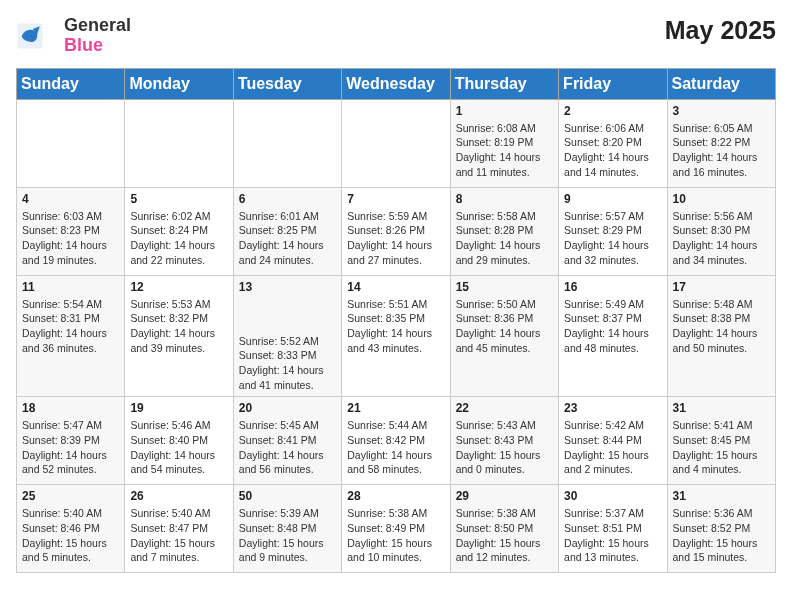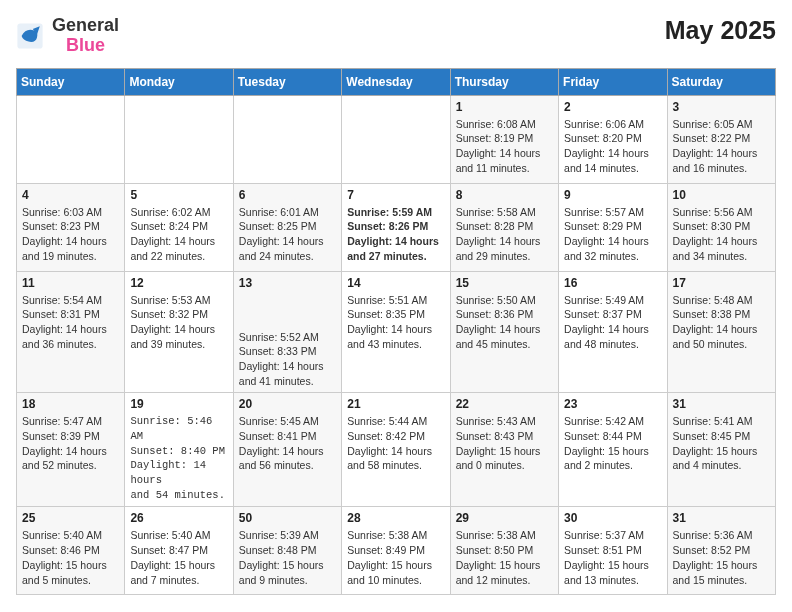--- a/index.html
+++ b/index.html
@@ -12,22 +12,21 @@
     }
     .header-area {
       display: flex;
       justify-content: space-between;
       align-items: flex-start;
       margin-bottom: 12px;
     }
     .logo {
       display: flex;
       align-items: center;
-      gap: 8px;
-      text-align: center;
+      gap: 20px;
     }
     .logo-text {
       font-size: 18px;
       font-weight: bold;
       line-height: 1.1;
     }
     .logo-general { color: #333; }
     .logo-blue { color: #ec4899; }
     .logo-icon {
       width: 28px;
@@ -49,21 +48,21 @@
     table {
       width: 100%;
       border-collapse: collapse;
       font-size: 11px;
     }
     thead tr th {
       background-color: #2979c4;
       color: #fff;
       padding: 6px 4px;
       text-align: left;
-      font-size: 12px;
+      font-size: 16px;
       border: 1px solid #aaa;
       margin-top: 12px;
     }
     tbody tr td {
       border: 1px solid #ccc;
       vertical-align: top;
       padding: 4px 5px;
       height: 88px;
       width: calc(100% / 7);
       background: #fff;
@@ -165,21 +164,21 @@
         </td>
         <td>
           <div class="day-number">6</div>
           <div class="day-info" style="white-space: pre-line;">Sunrise: 6:01 AM
 Sunset: 8:25 PM
 Daylight: 14 hours
 and 24 minutes.</div>
         </td>
         <td>
           <div class="day-number">7</div>
-          <div class="day-info" style="white-space: pre-line; font-weight: bold;">Sunrise: 5:59 AM
+          <div class="day-info" style="white-space: pre-line;">Sunrise: 5:59 AM
 Sunset: 8:26 PM
 Daylight: 14 hours
 and 27 minutes.</div>
         </td>
         <td>
           <div class="day-number">8</div>
           <div class="day-info" style="white-space: pre-line;">Sunrise: 5:58 AM
 Sunset: 8:28 PM
 Daylight: 14 hours
 and 29 minutes.</div>
@@ -253,21 +252,21 @@
       <tr>
         <td>
           <div class="day-number">18</div>
           <div class="day-info" style="white-space: pre-line;">Sunrise: 5:47 AM
 Sunset: 8:39 PM
 Daylight: 14 hours
 and 52 minutes.</div>
         </td>
         <td>
           <div class="day-number">19</div>
-          <div class="day-info" style="white-space: pre-line; font-family: Liberation Mono, monospace;">Sunrise: 5:46 AM
+          <div class="day-info" style="white-space: pre-line;">Sunrise: 5:46 AM
 Sunset: 8:40 PM
 Daylight: 14 hours
 and 54 minutes.</div>
         </td>
         <td>
           <div class="day-number">20</div>
           <div class="day-info" style="white-space: pre-line;">Sunrise: 5:45 AM
 Sunset: 8:41 PM
 Daylight: 14 hours
 and 56 minutes.</div>

